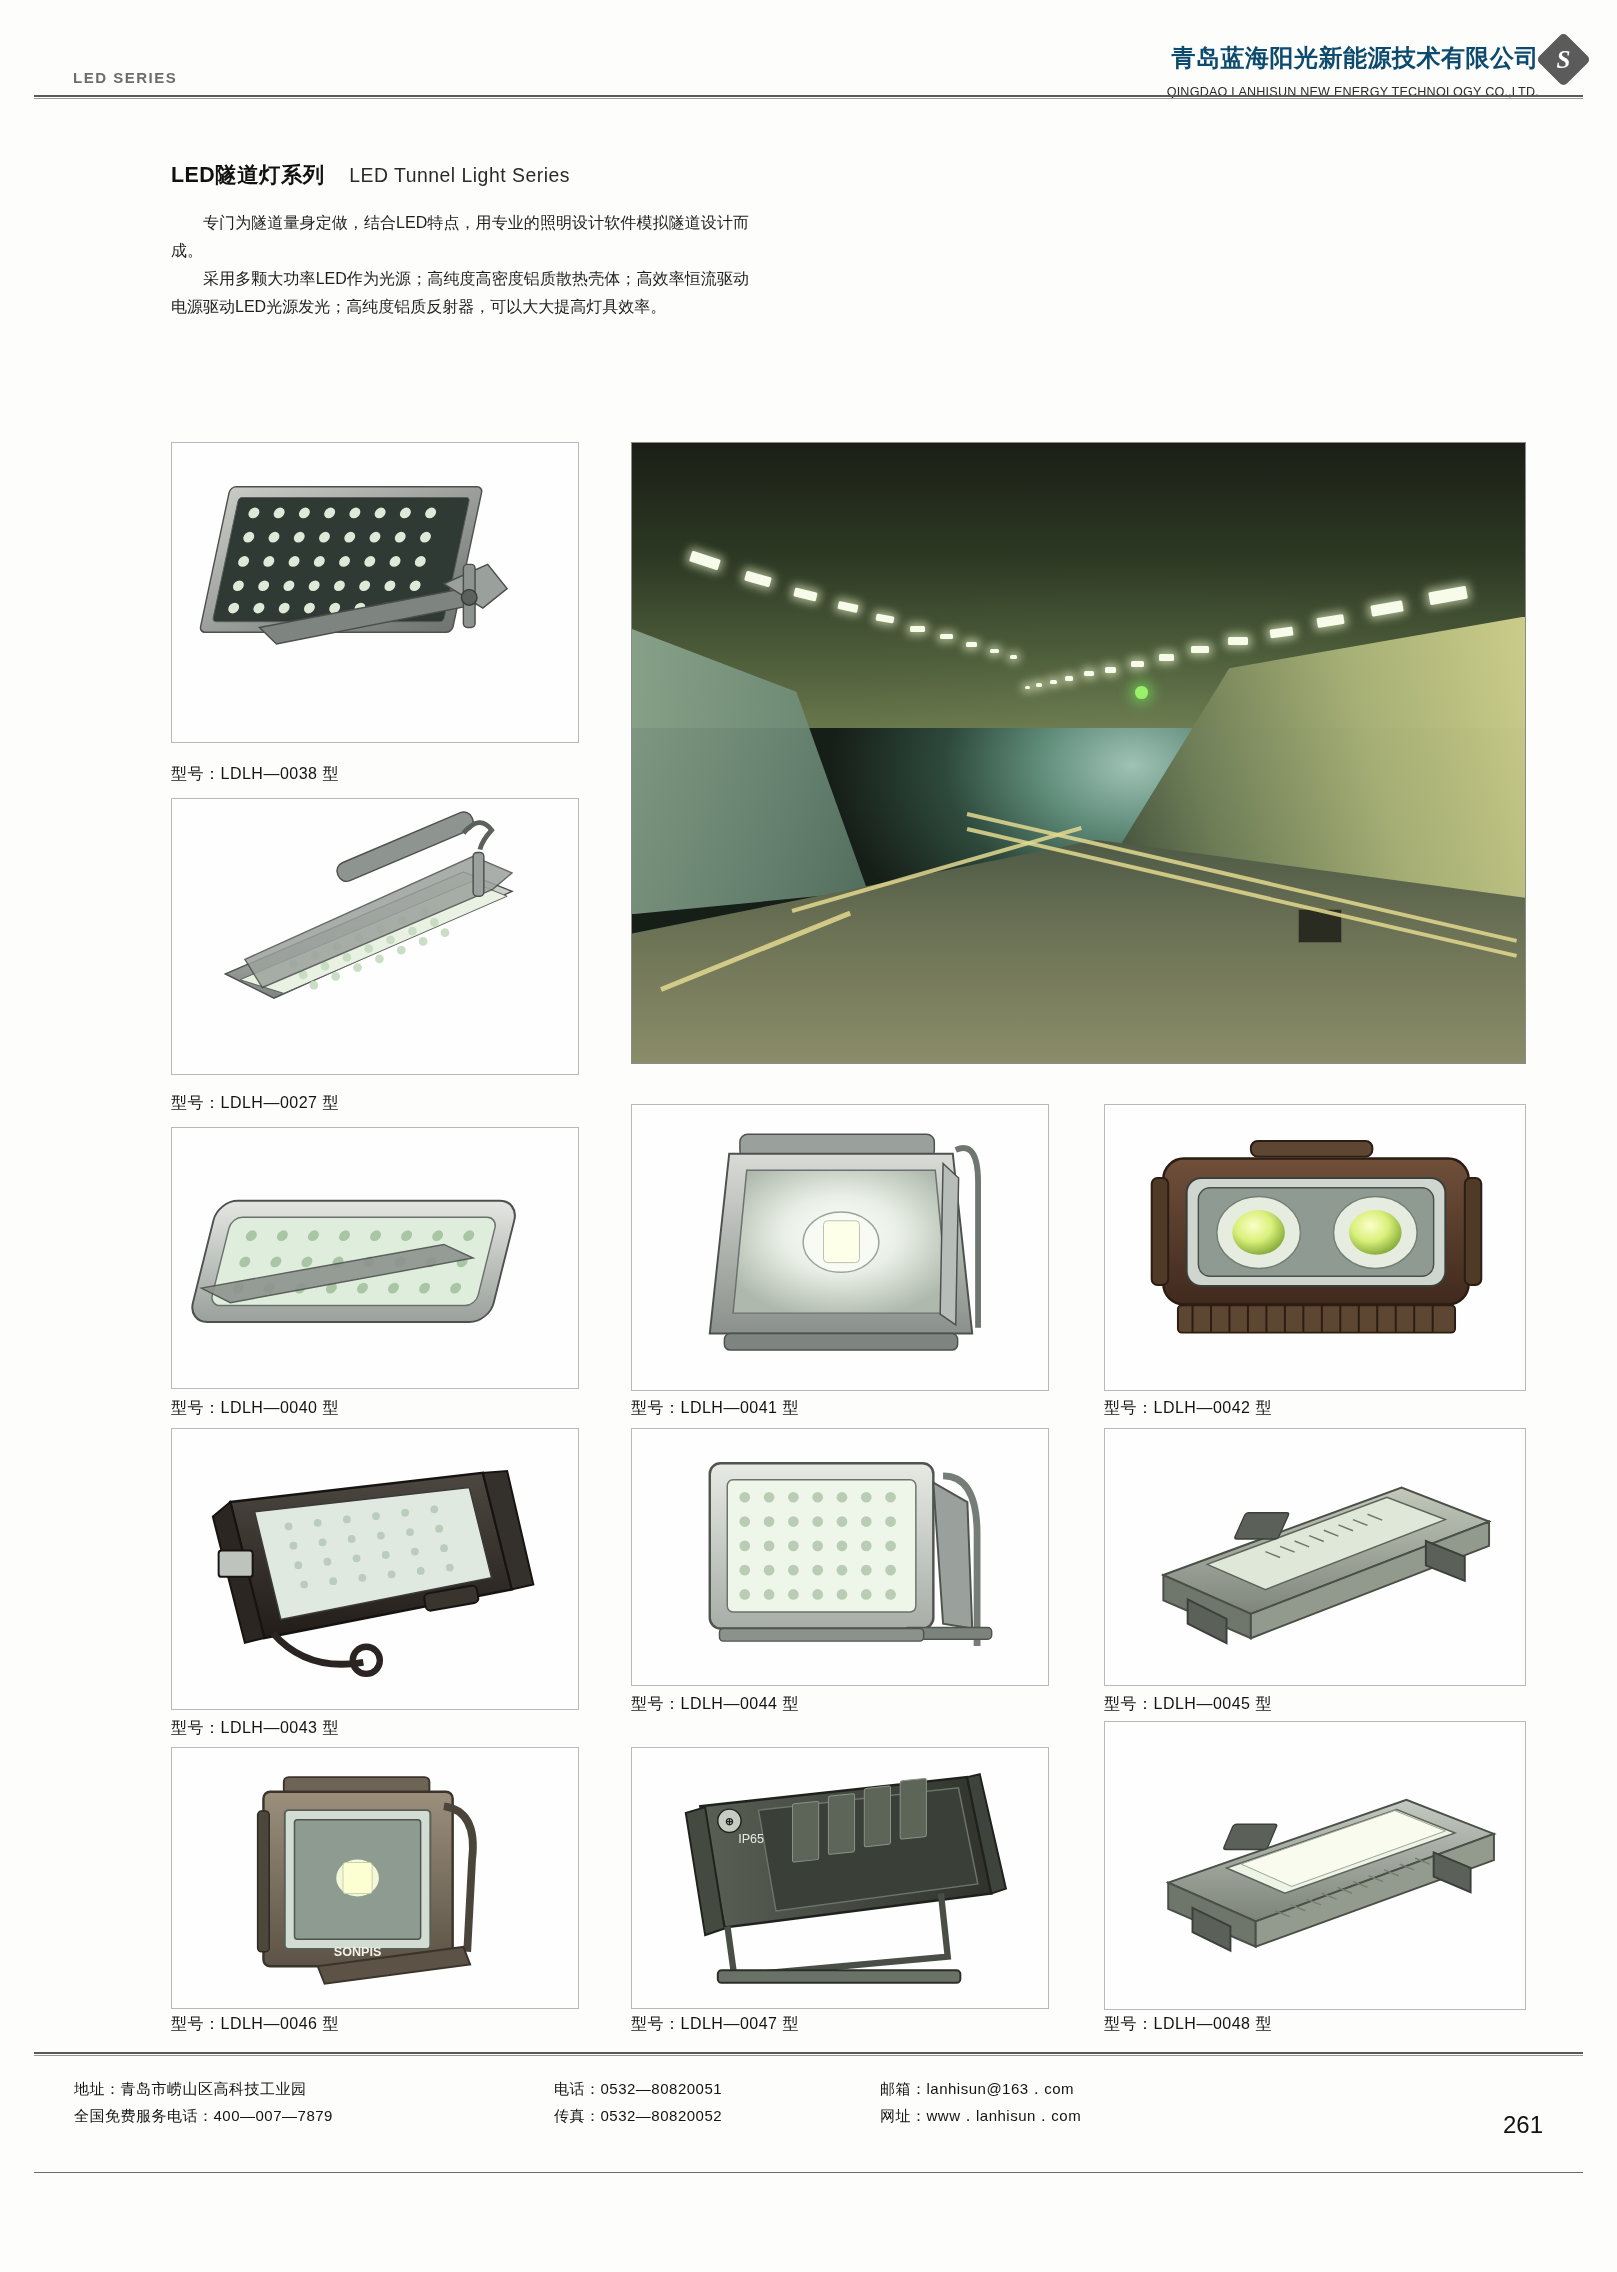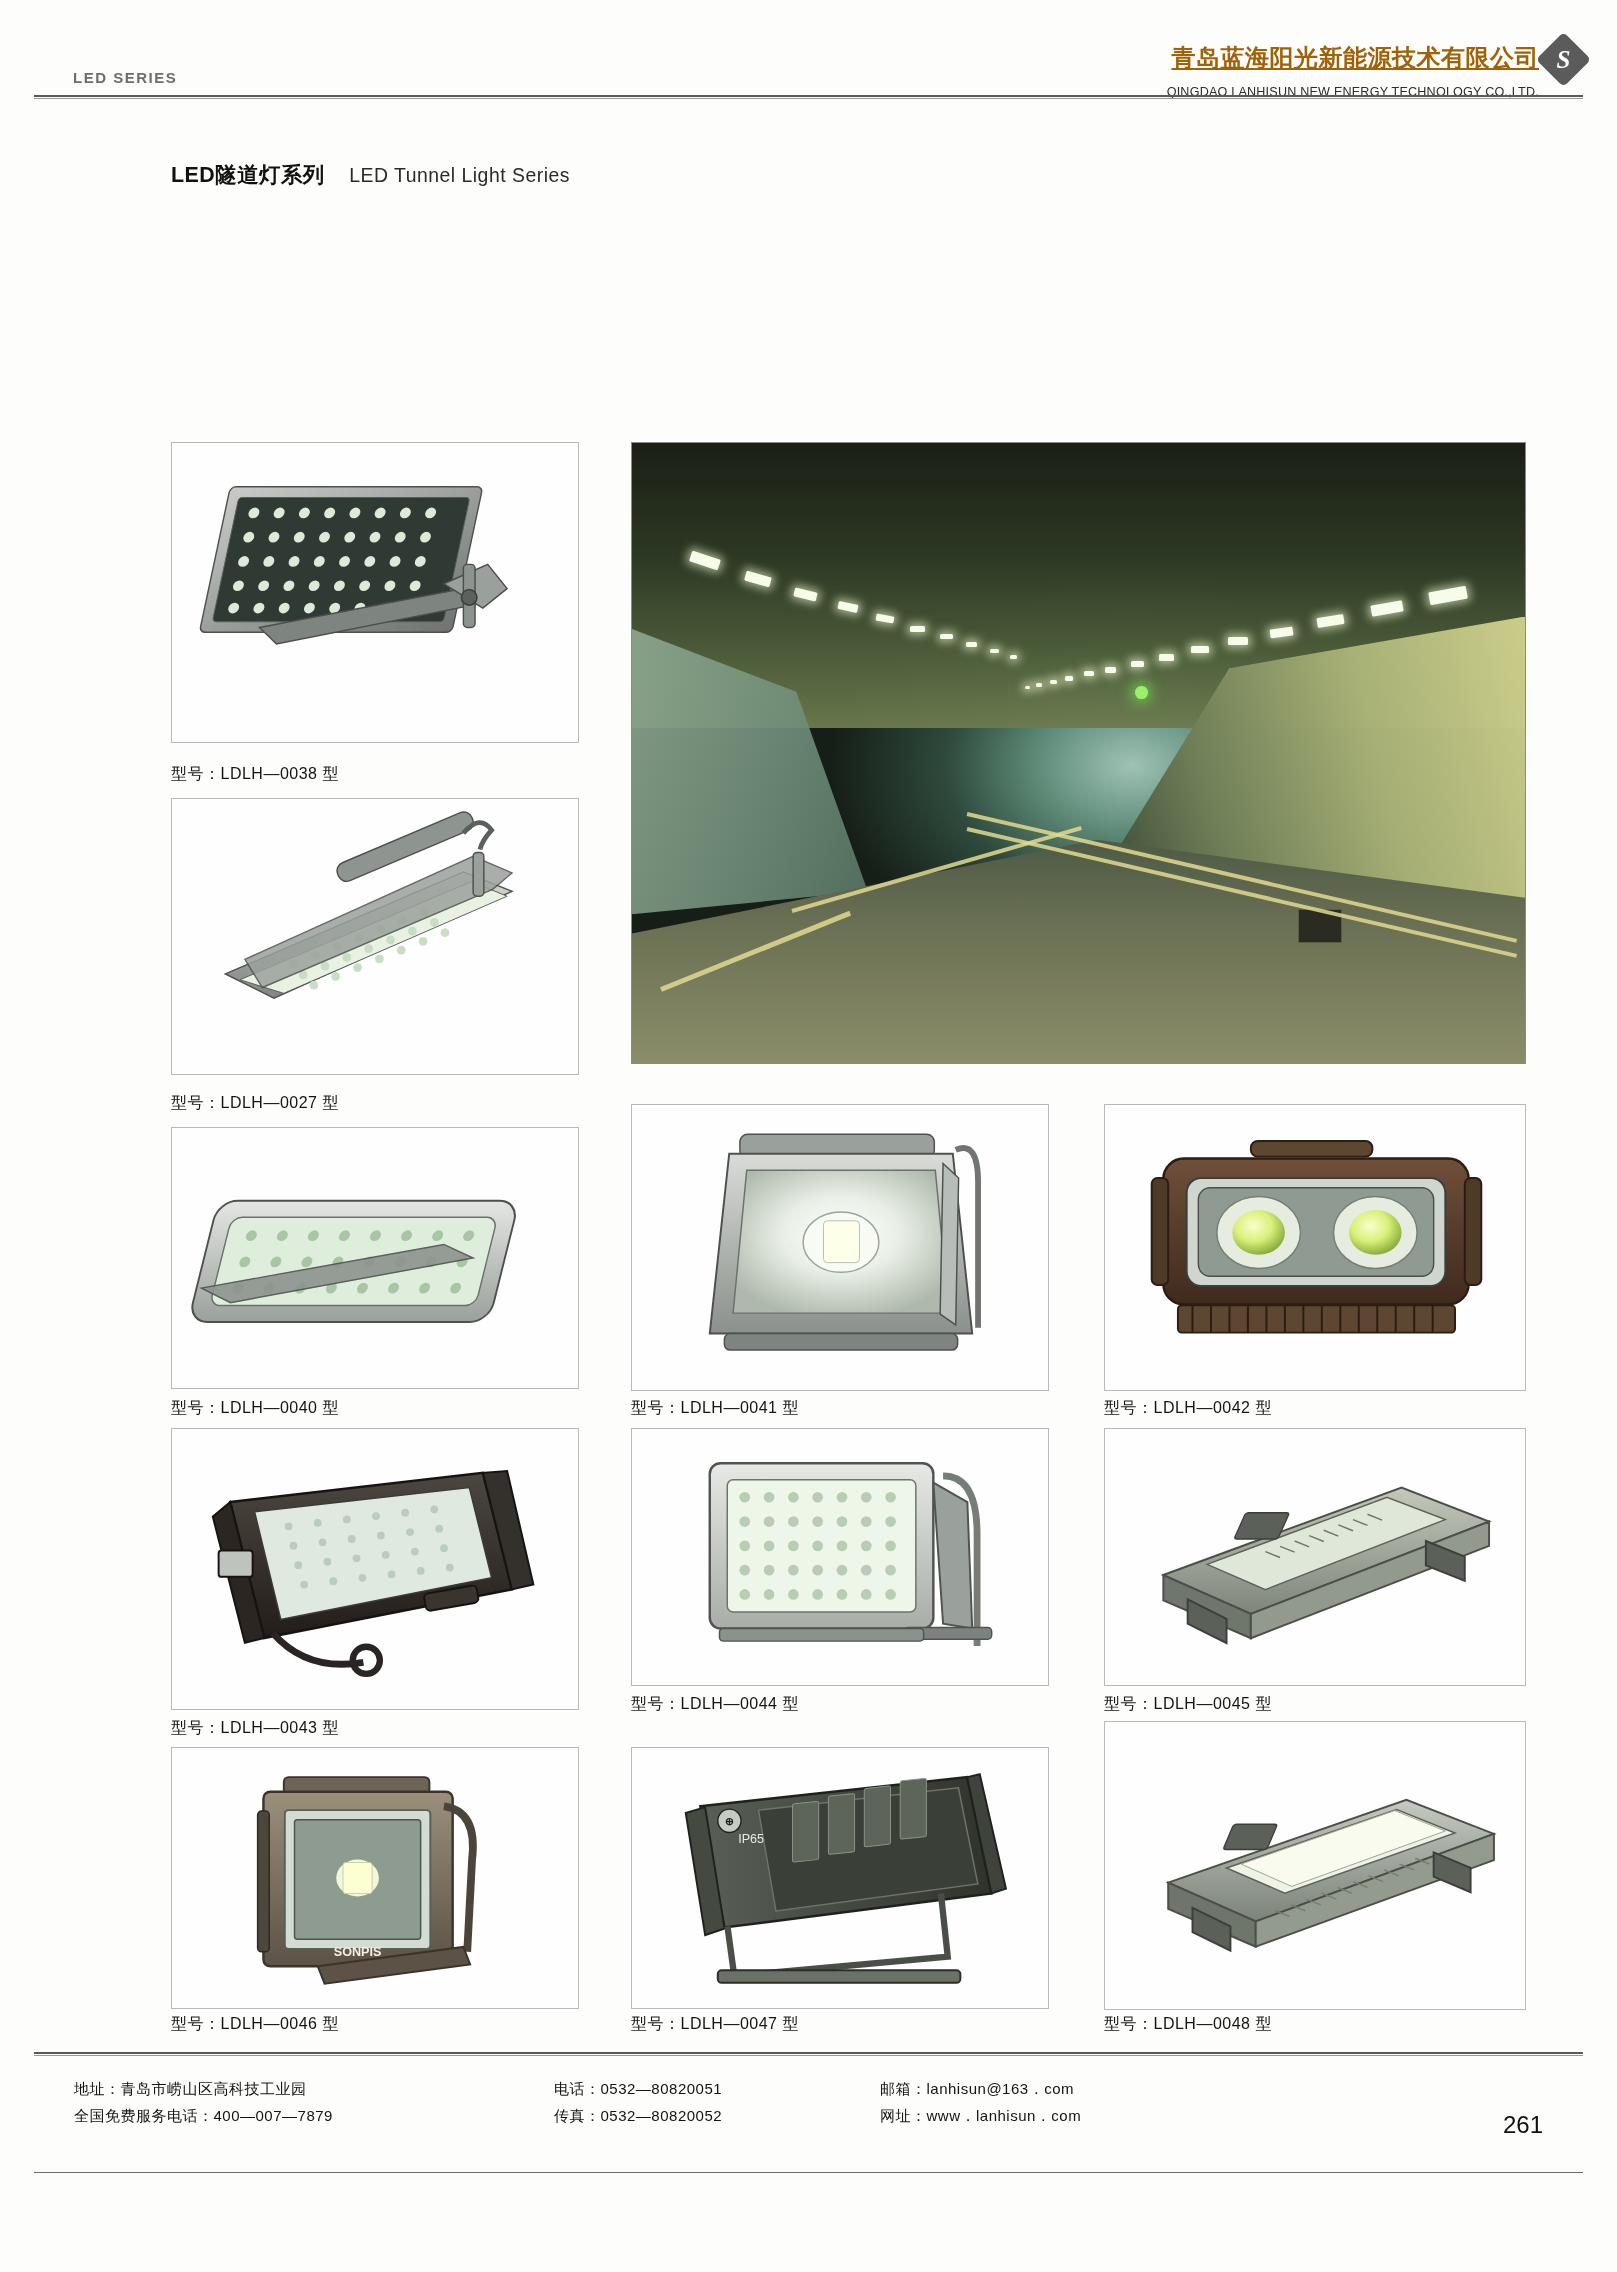--- a/index.html
+++ b/index.html
@@ -41,25 +41,24 @@
   }
   .header-right {
     position: absolute;
     right: 78px;
     top: 44px;
     text-align: right;
   }
   .company-cn {
     font-size: 24px;
     font-weight: bold;
-    color: #a16207;
+    color: #0c4a6e;
     letter-spacing: 0.5px;
     line-height: 28px;
     white-space: nowrap;
-    text-decoration: underline;
   }
   .company-en {
     font-size: 12.6px;
     color: #2b2b2b;
     letter-spacing: 0.2px;
     margin-top: 13px;
     white-space: nowrap;
   }
   .logo-badge {
     position: absolute;
@@ -279,20 +278,24 @@
     <div class="logo-glyph">S</div>
     <div class="header-rule"></div>
     <div class="header-rule2"></div>
   </div>
 
   <div class="title-row">
     <span class="title-cn">LED隧道灯系列</span>
     <span class="title-en">LED Tunnel Light Series</span>
   </div>
 
+  <div class="intro-cn">
+    <p>专门为隧道量身定做，结合LED特点，用专业的照明设计软件模拟隧道设计而成。</p>
+    <p>采用多颗大功率LED作为光源；高纯度高密度铝质散热壳体；高效率恒流驱动电源驱动LED光源发光；高纯度铝质反射器，可以大大提高灯具效率。</p>
+  </div>
   <div class="intro-en">
   </div>
 
   <div class="tunnel-photo">
     <div class="tunnel-sky"></div>
     <div class="tunnel-ceiling"></div>
     <div class="tunnel-wall-r"></div>
     <div class="tunnel-wall-l"></div>
     <div class="tunnel-road"></div>
 

